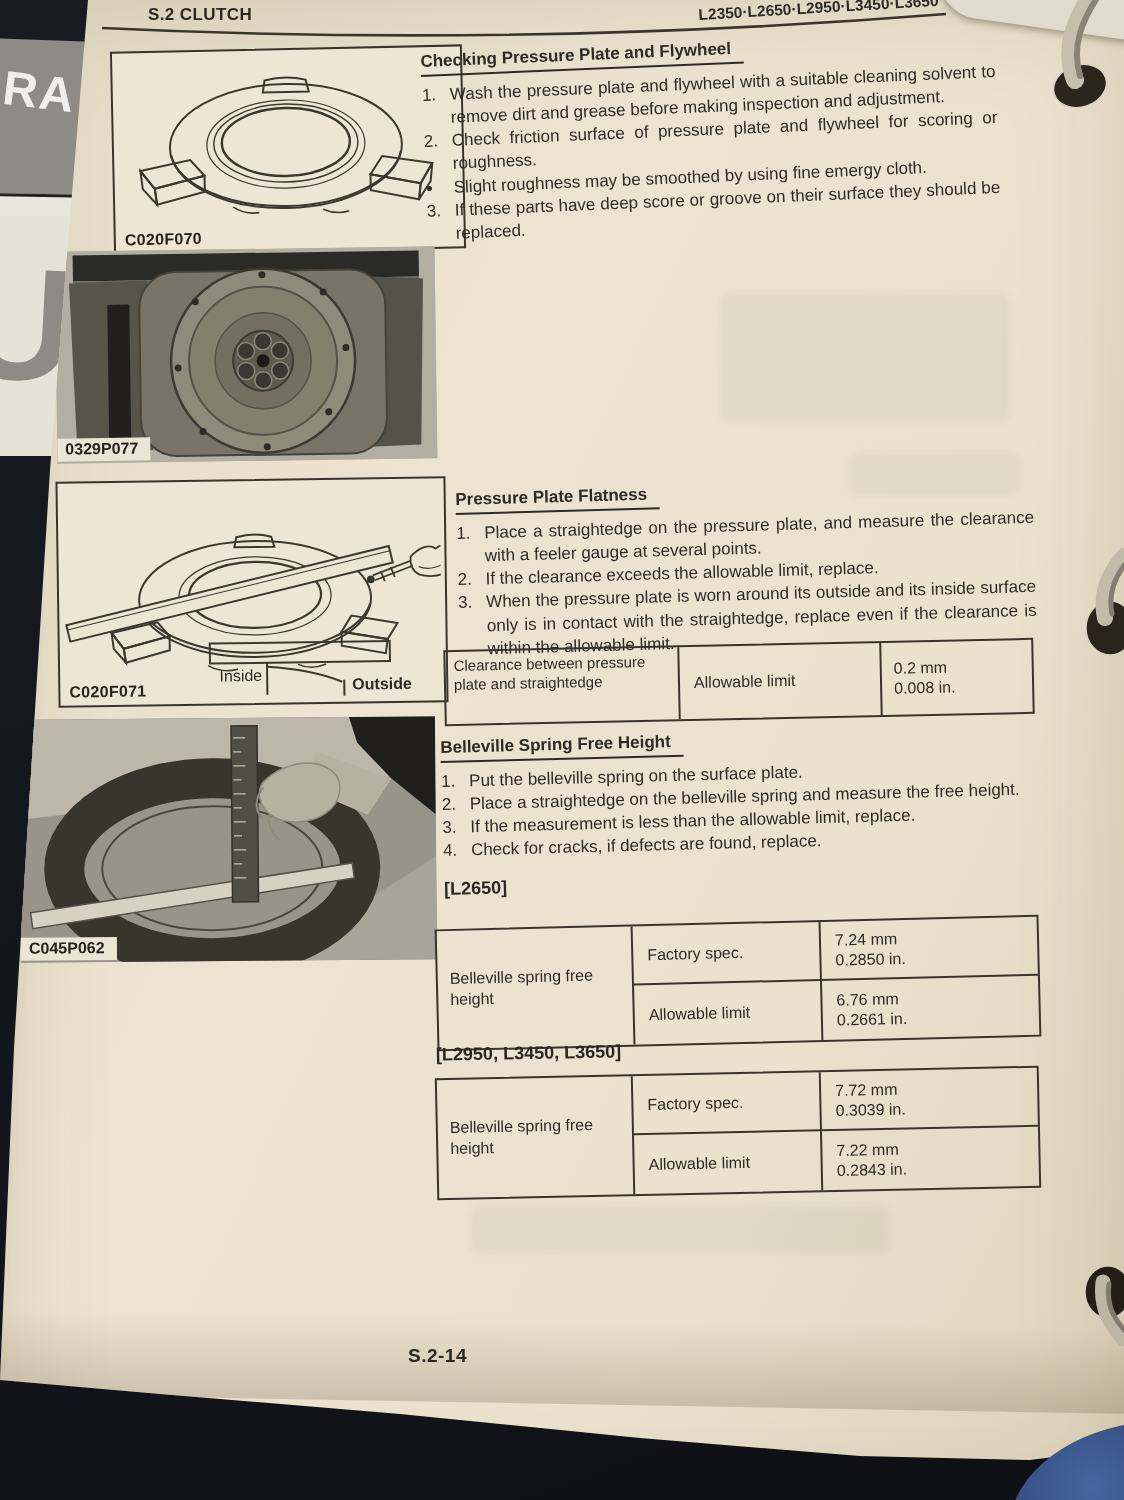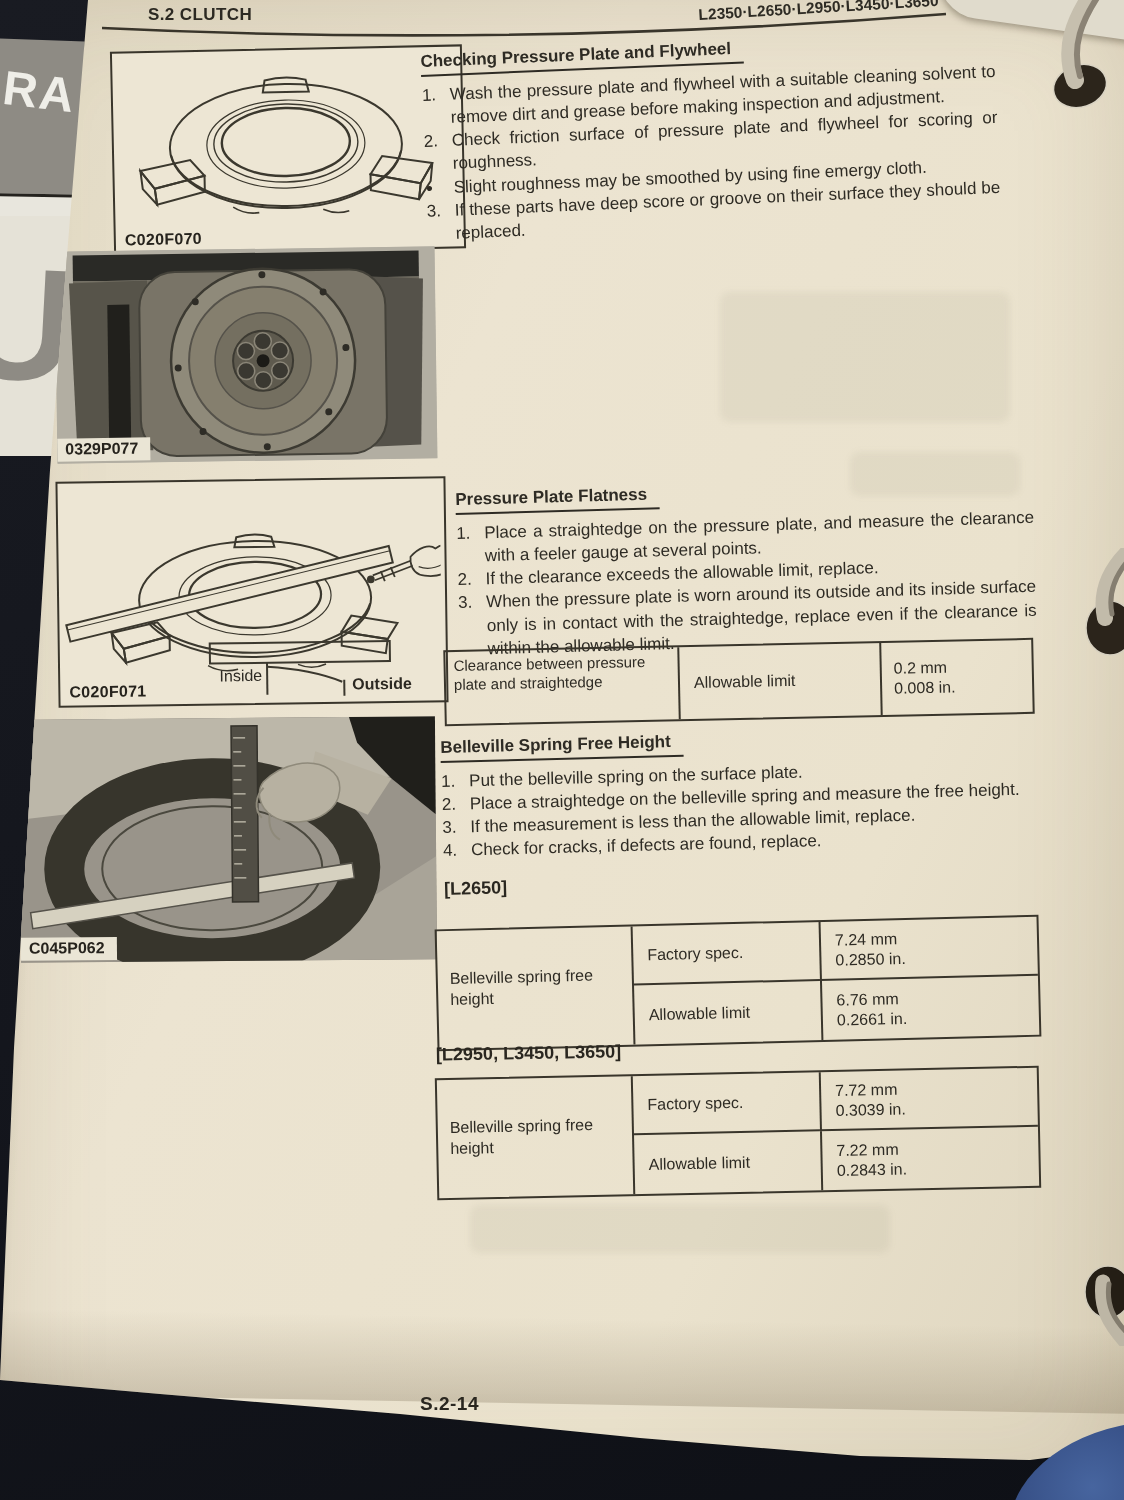--- a/index.html
+++ b/index.html
@@ -70,21 +70,21 @@
   .t1 .c2{width:186px;border-right:2px solid #39352b;display:flex;align-items:center;padding-left:14px;font-size:16px;}
   .t1 .c3{flex:1;display:flex;flex-direction:column;justify-content:center;padding-left:12px;font-size:16px;line-height:1.25;}
   .t2{width:600px;height:118px;border:2px solid #39352b;display:grid;grid-template-columns:196px 186px 1fr;grid-template-rows:1fr 1fr;color:#2e2b24;font-size:16px;}
   .t2 .item{grid-row:1/3;border-right:2px solid #39352b;display:flex;align-items:center;padding-left:12px;line-height:1.3;}
   .t2 .spec{display:flex;align-items:center;padding-left:14px;}
   .t2 .spec.r1,.t2 .val.r1{border-bottom:2px solid #39352b;}
   .t2 .val{border-left:2px solid #39352b;display:flex;flex-direction:column;justify-content:center;padding-left:14px;line-height:1.25;}
   .t2a{left:436px;top:922px;transform:rotate(-1.4deg);}
   .t2b{left:436px;top:1072px;transform:rotate(-1.2deg);}
 
-  .footer-num{left:408px;top:1393px;font-size:19px;font-weight:bold;color:#2a2720;letter-spacing:.5px;margin-left:12px;}
+  .footer-num{left:408px;top:1345px;font-size:19px;font-weight:bold;color:#2a2720;letter-spacing:.5px;}
 
   
   .knee{left:1008px;top:1424px;width:260px;height:180px;border-radius:50%;transform:rotate(-12deg);
         background:radial-gradient(circle at 35% 30%,#47659f,#2a3f73 65%,#1e2d54);}
 </style>
 </head>
 <body>
 
 <div class="abs side-grey-top">
   <span class="tab-letters">RA</span>

